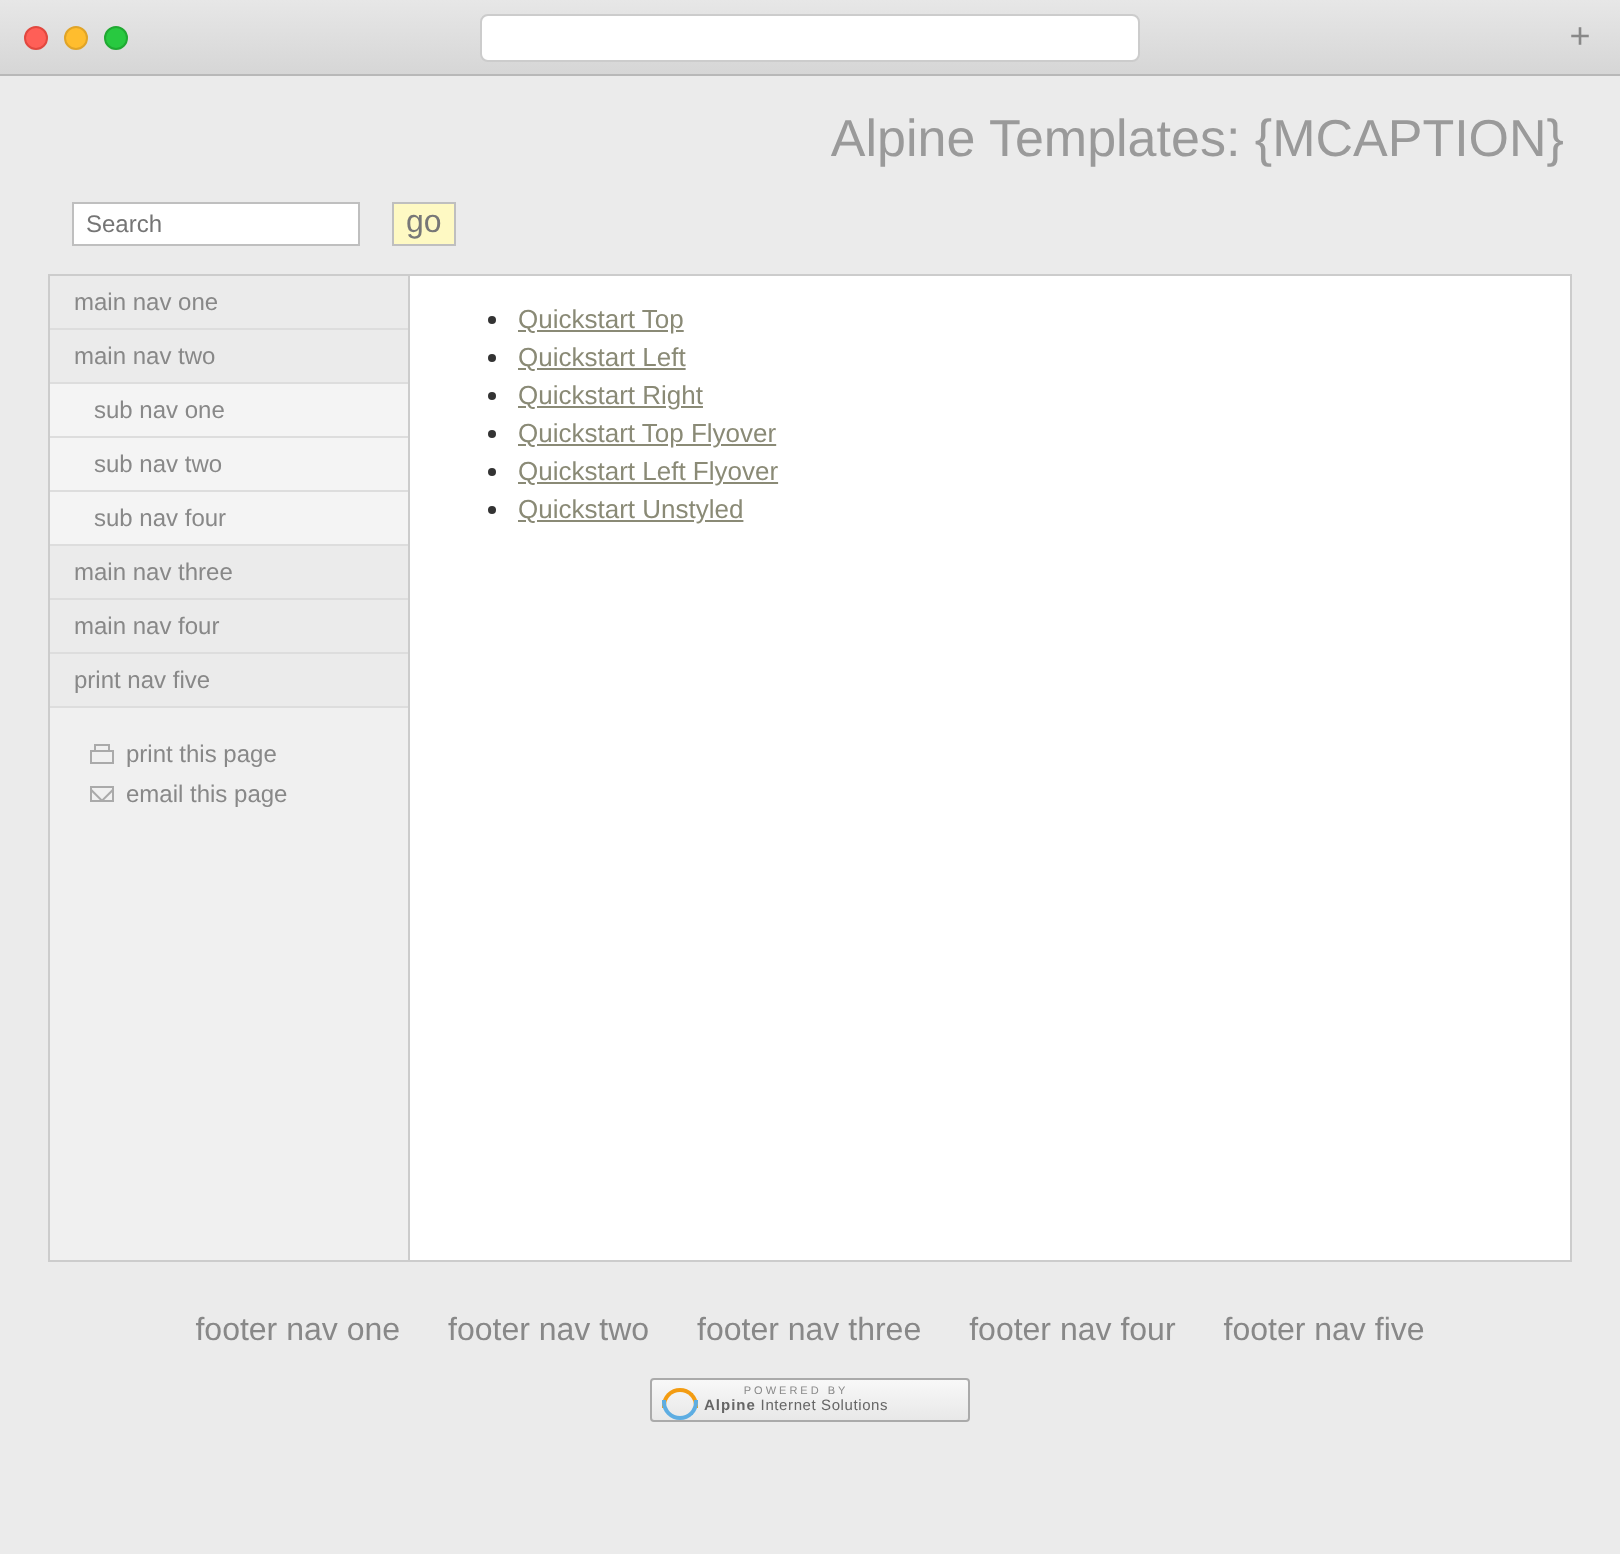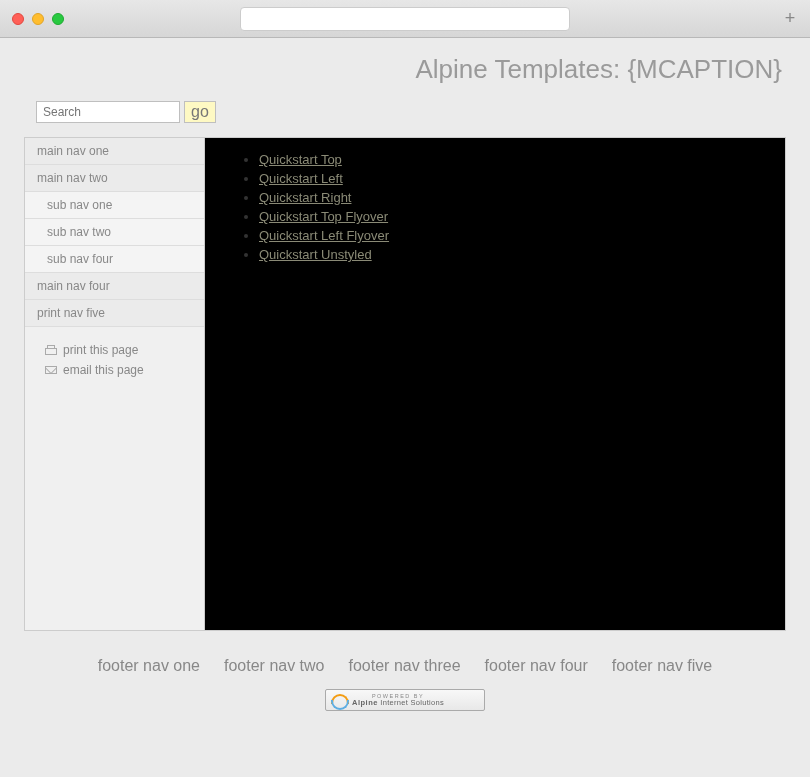--- a/index.html
+++ b/index.html
@@ -65,21 +65,21 @@
   .page-title {
     font-size: 26px;
     font-weight: 400;
     color: #9a9a9a;
     letter-spacing: 0px;
     text-align: right;
   }
   .search-row {
     padding: 8px 36px 14px;
     display: flex;
-    gap: 4px;
+    gap: 16px;
   }
   .search-input {
     width: 144px;
     height: 22px;
     border: 1px solid #bfbfbf;
     padding: 0 6px;
     font-size: 12px;
     color: #888;
     font-family: inherit;
   }
@@ -89,21 +89,21 @@
     border: 1px solid #bfbfbf;
     background: #fef9c3;
     color: #777;
     font-size: 16px;
     cursor: pointer;
     font-family: inherit;
   }
   .main-frame {
     margin: 0 24px 0 24px;
     border: 1px solid #ccc;
-    background: #000000;
+    background: #ffffff;
     display: flex;
     min-height: 494px;
   }
   .sidebar {
     width: 180px;
     background: #f0f0f0;
     border-right: 1px solid #ccc;
   }
   .nav-item {
     display: block;
@@ -288,20 +288,21 @@
     </div>
 
     <div class="main-frame">
       <div class="sidebar">
         <div id="sidebar-nav">
             <a class="nav-item">main nav one</a>
             <a class="nav-item">main nav two</a>
             <a class="nav-item sub">sub nav one</a>
             <a class="nav-item sub">sub nav two</a>
             <a class="nav-item sub">sub nav four</a>
+            <a class="nav-item">main nav three</a>
             <a class="nav-item">main nav four</a>
             <a class="nav-item">print nav five</a>
           </div>
         <div class="sidebar-tools">
           <div class="tool-row">
             <span class="tool-icon print"></span>
             <span>print this page</span>
           </div>
           <div class="tool-row">
             <span class="tool-icon email"></span>

